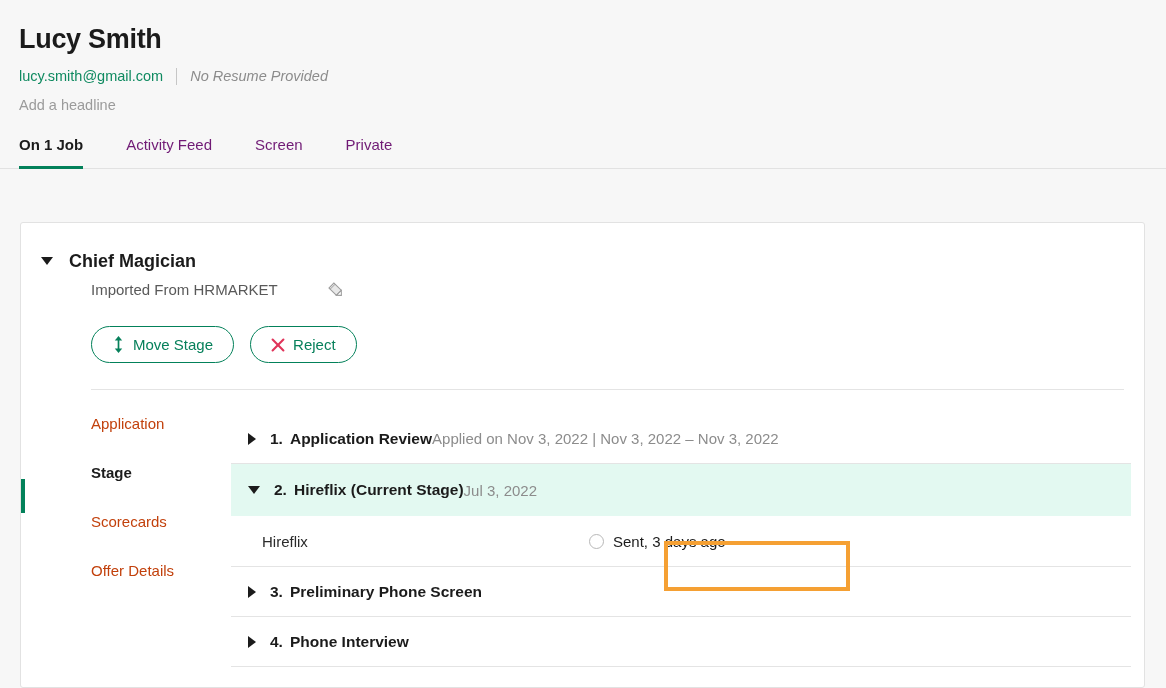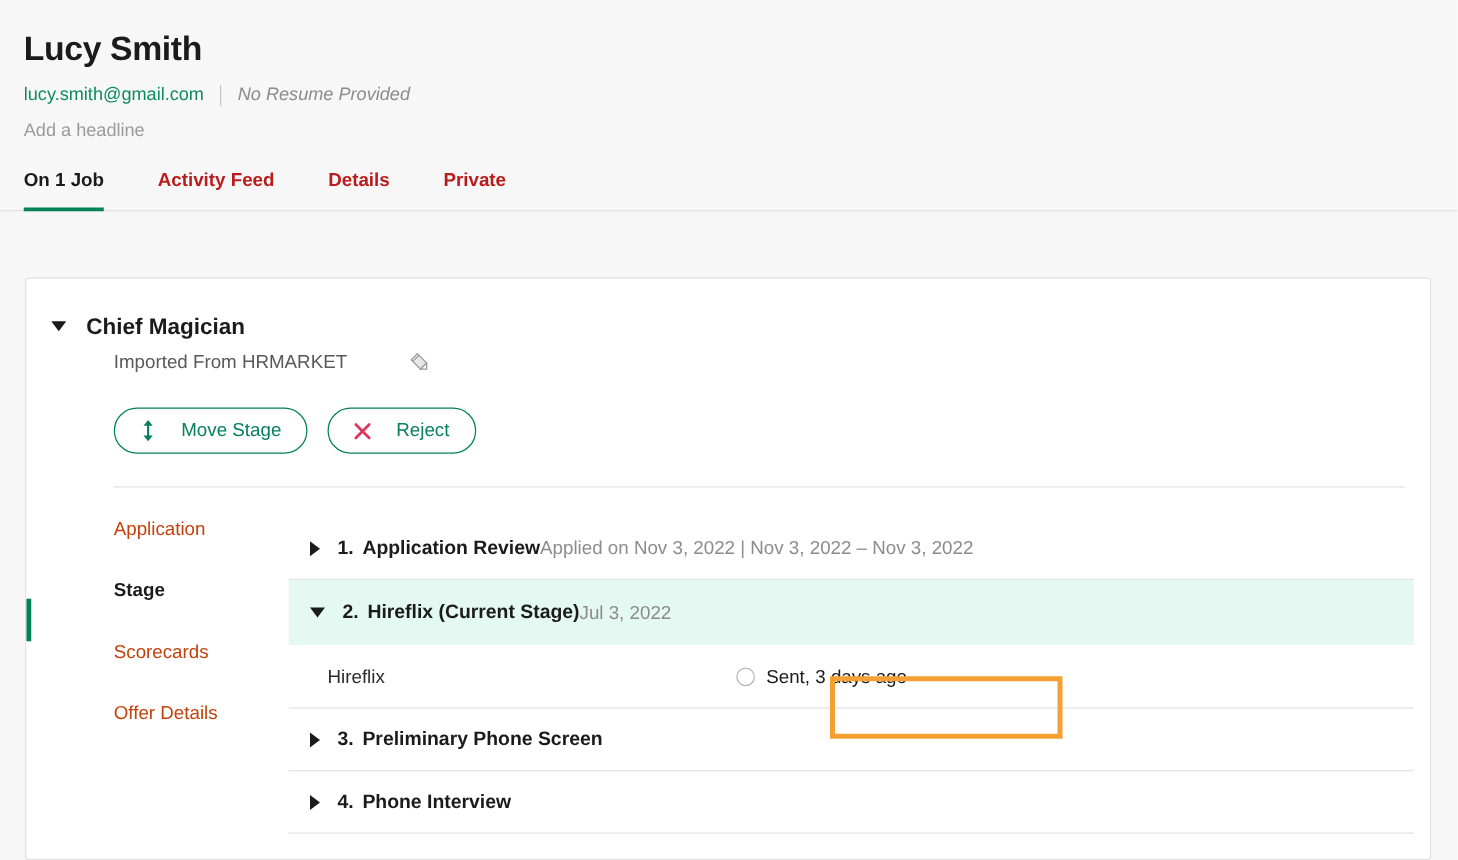--- a/index.html
+++ b/index.html
@@ -65,27 +65,26 @@
     align-items: flex-end;
     gap: 43px;
     border-bottom: 1px solid #e2e2e2;
     padding-left: 19px;
     margin-left: -19px;
     box-sizing: border-box;
     width: 1166px;
   }
   .tab {
     font-size: 15px;
-    color: #b91c1c;
+    color: #701a75;
     padding-bottom: 12px;
     border-bottom: 3px solid transparent;
     margin-bottom: -1px;
     cursor: pointer;
     line-height: 19px;
-    font-weight: bold;
   }
   .tab.active {
     color: #1b1b1b;
     font-weight: bold;
     border-bottom-color: #03815a;
   }
 
   
   #job-card {
     position: absolute;
@@ -146,21 +145,21 @@
   #action-row {
     display: flex;
     gap: 16px;
     padding-left: 70px;
     margin-top: 26px;
   }
   .pill-btn {
     display: inline-flex;
     align-items: center;
     justify-content: center;
-    gap: 20px;
+    gap: 8px;
     height: 37px;
     padding: 0 20px;
     border: 1px solid #03815a;
     border-radius: 19px;
     background: #ffffff;
     font-size: 15px;
     color: #07805b;
     cursor: pointer;
     box-sizing: border-box;
     white-space: nowrap;
@@ -300,21 +299,21 @@
     <a id="candidate-email" href="#">lucy.smith@gmail.com</a>
     <span class="contact-sep"></span>
     <span id="no-resume">No Resume Provided</span>
   </div>
 
   <div id="headline-placeholder">Add a headline</div>
 
   <div id="tab-bar">
     <div class="tab active">On 1 Job</div>
     <div class="tab">Activity Feed</div>
-    <div class="tab">Details</div>
+    <div class="tab">Screen</div>
     <div class="tab">Private</div>
   </div>
 </div>
 
 <div id="job-card">
 
   <div id="active-indicator"></div>
 
   <div id="job-heading-row">
     <span class="caret caret-down"></span>

